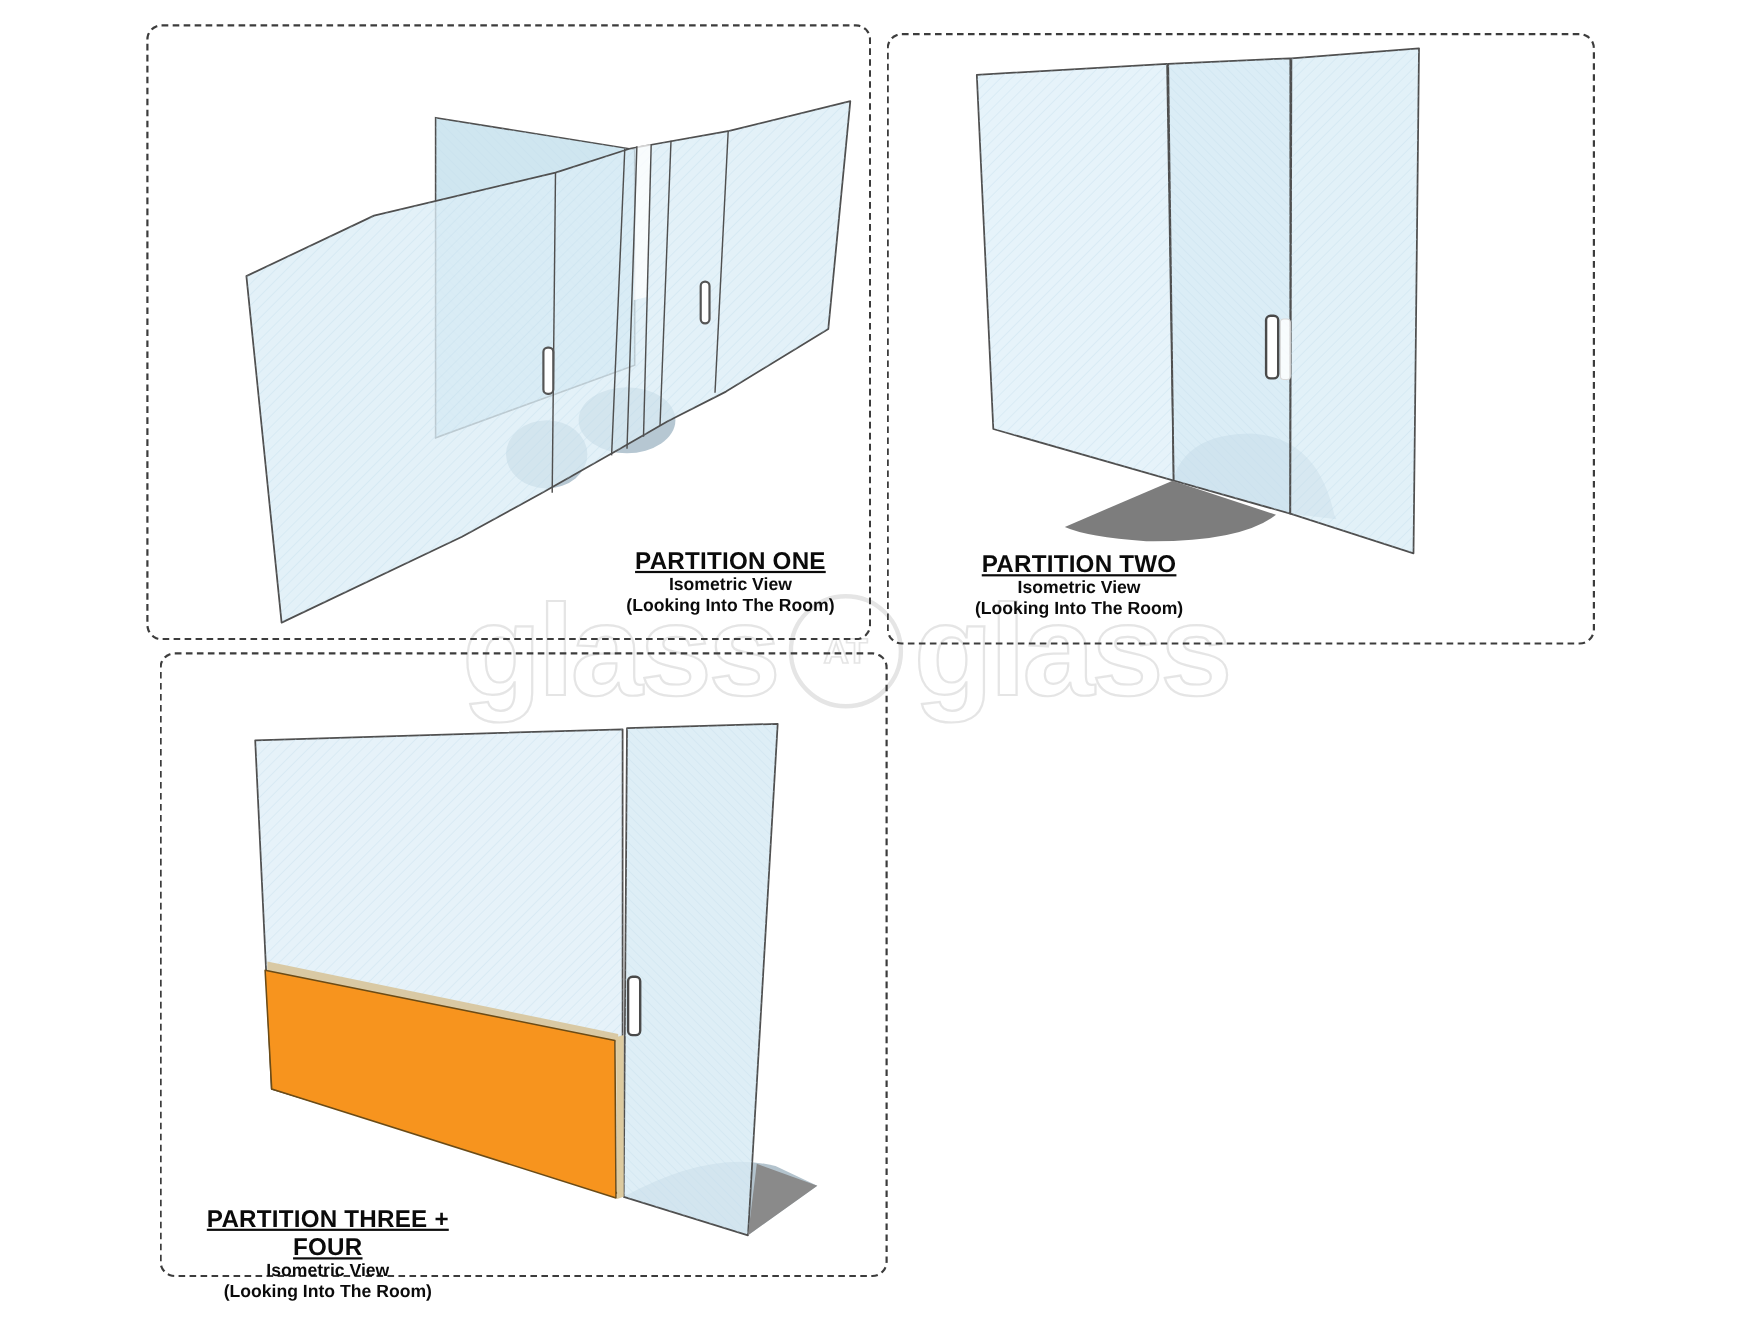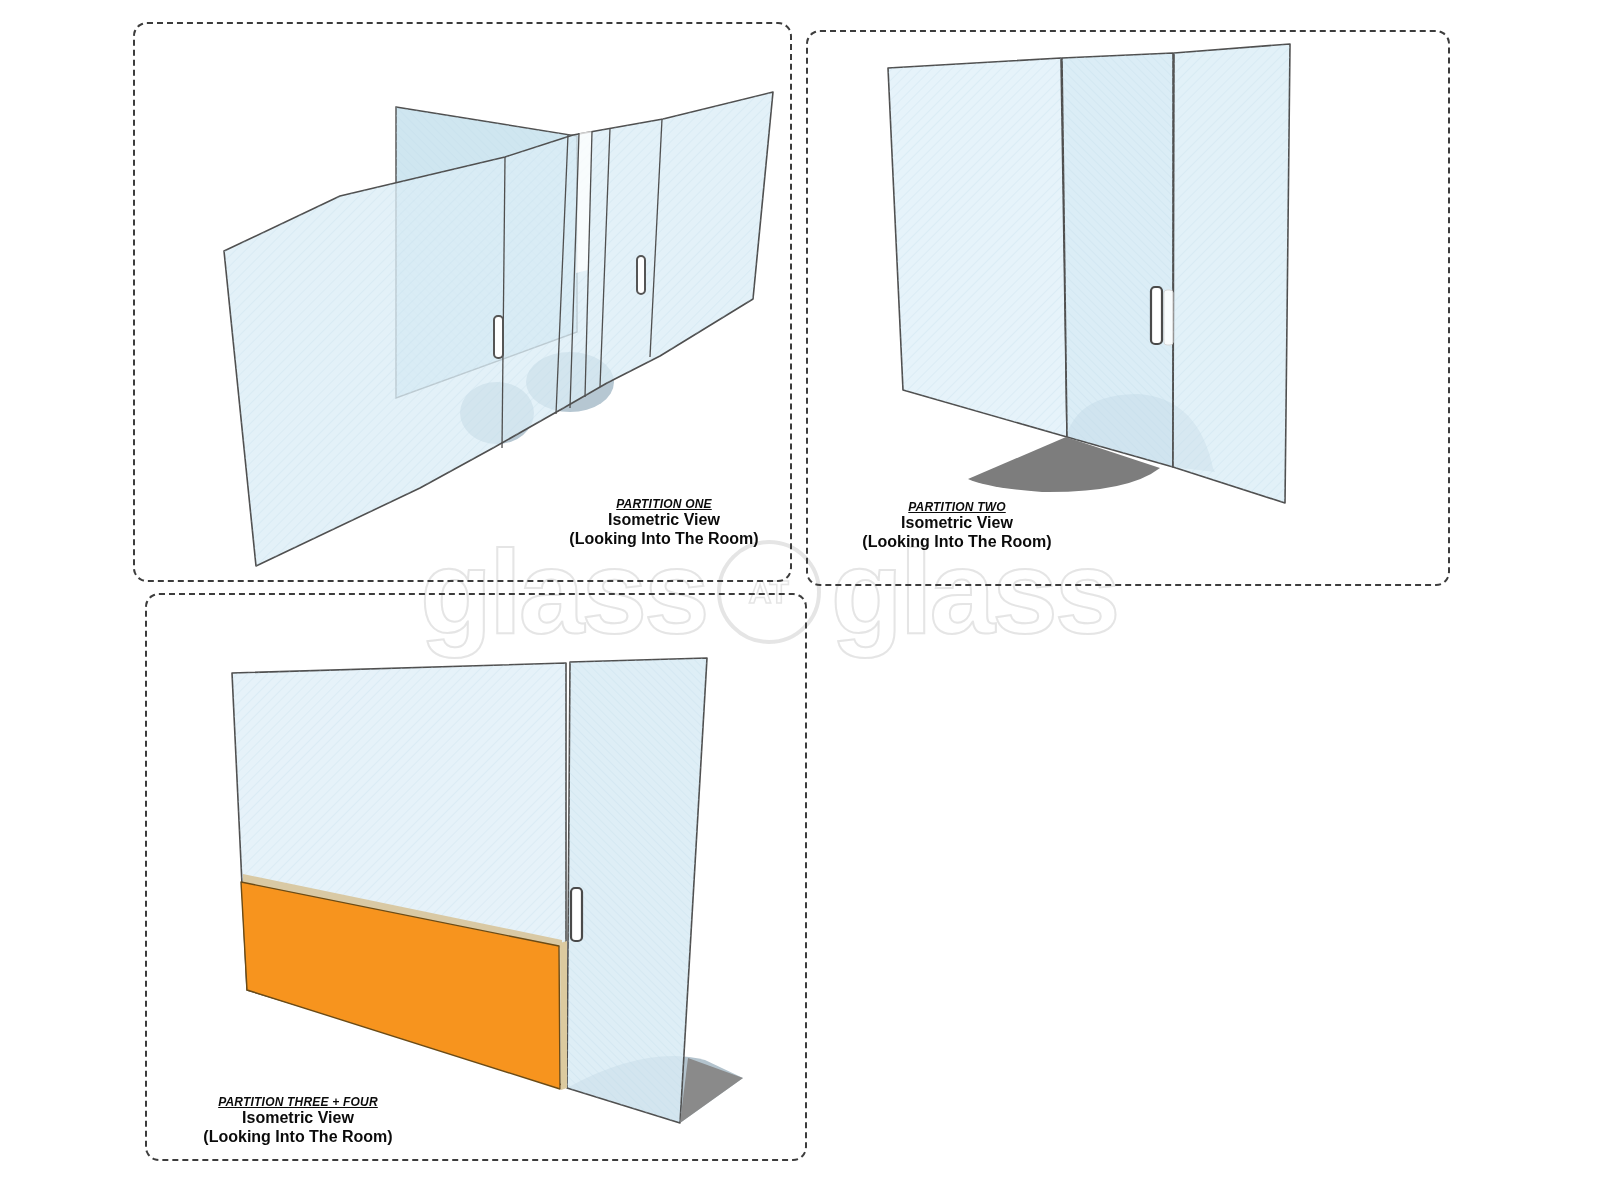--- a/index.html
+++ b/index.html
@@ -4,24 +4,24 @@
 <style>
   html,body{margin:0;padding:0;background:#ffffff;}
   #canvas{position:relative;width:1600px;height:1200px;background:#ffffff;overflow:hidden;
           font-family:"Liberation Sans", sans-serif;}
   .pbox{position:absolute;border:2px dashed #3c3c3c;border-radius:14px;box-sizing:border-box;}
   #box1{left:133px;top:22px;width:659px;height:560px;}
   #box2{left:806px;top:30px;width:644px;height:556px;}
   #box3{left:145px;top:593px;width:662px;height:568px;}
   #drawing{position:absolute;left:0;top:0;}
   .caption{position:absolute;width:250px;text-align:center;color:#0b0b0b;}
-  .cap-title{font-size:12px;font-weight:bold;text-decoration:underline;letter-spacing:.2px;font-style:italic;}
+  .cap-title{font-size:22px;font-weight:bold;text-decoration:underline;letter-spacing:.2px;}
   .cap-line{font-size:16px;font-weight:bold;line-height:1.18;}
   #cap1{left:539px;top:497px;}
-  #cap2{left:832px;top:500px;}
+  #cap2{left:856px;top:500px;}
   #cap3{left:173px;top:1095px;}
   #watermark{position:absolute;left:420px;top:524px;display:flex;align-items:center;gap:10px;
              font-weight:bold;font-size:118px;letter-spacing:-3px;
              color:#ffffff;-webkit-text-stroke:2px #e3e3e3;opacity:.9;pointer-events:none;}
   #watermark .wm-circle{width:96px;height:96px;border:4px solid #e3e3e3;border-radius:50%;
              display:flex;align-items:center;justify-content:center;
              font-size:32px;letter-spacing:0;-webkit-text-stroke:1.5px #e3e3e3;flex:0 0 auto;}
 </style>
 </head>
 <body>

